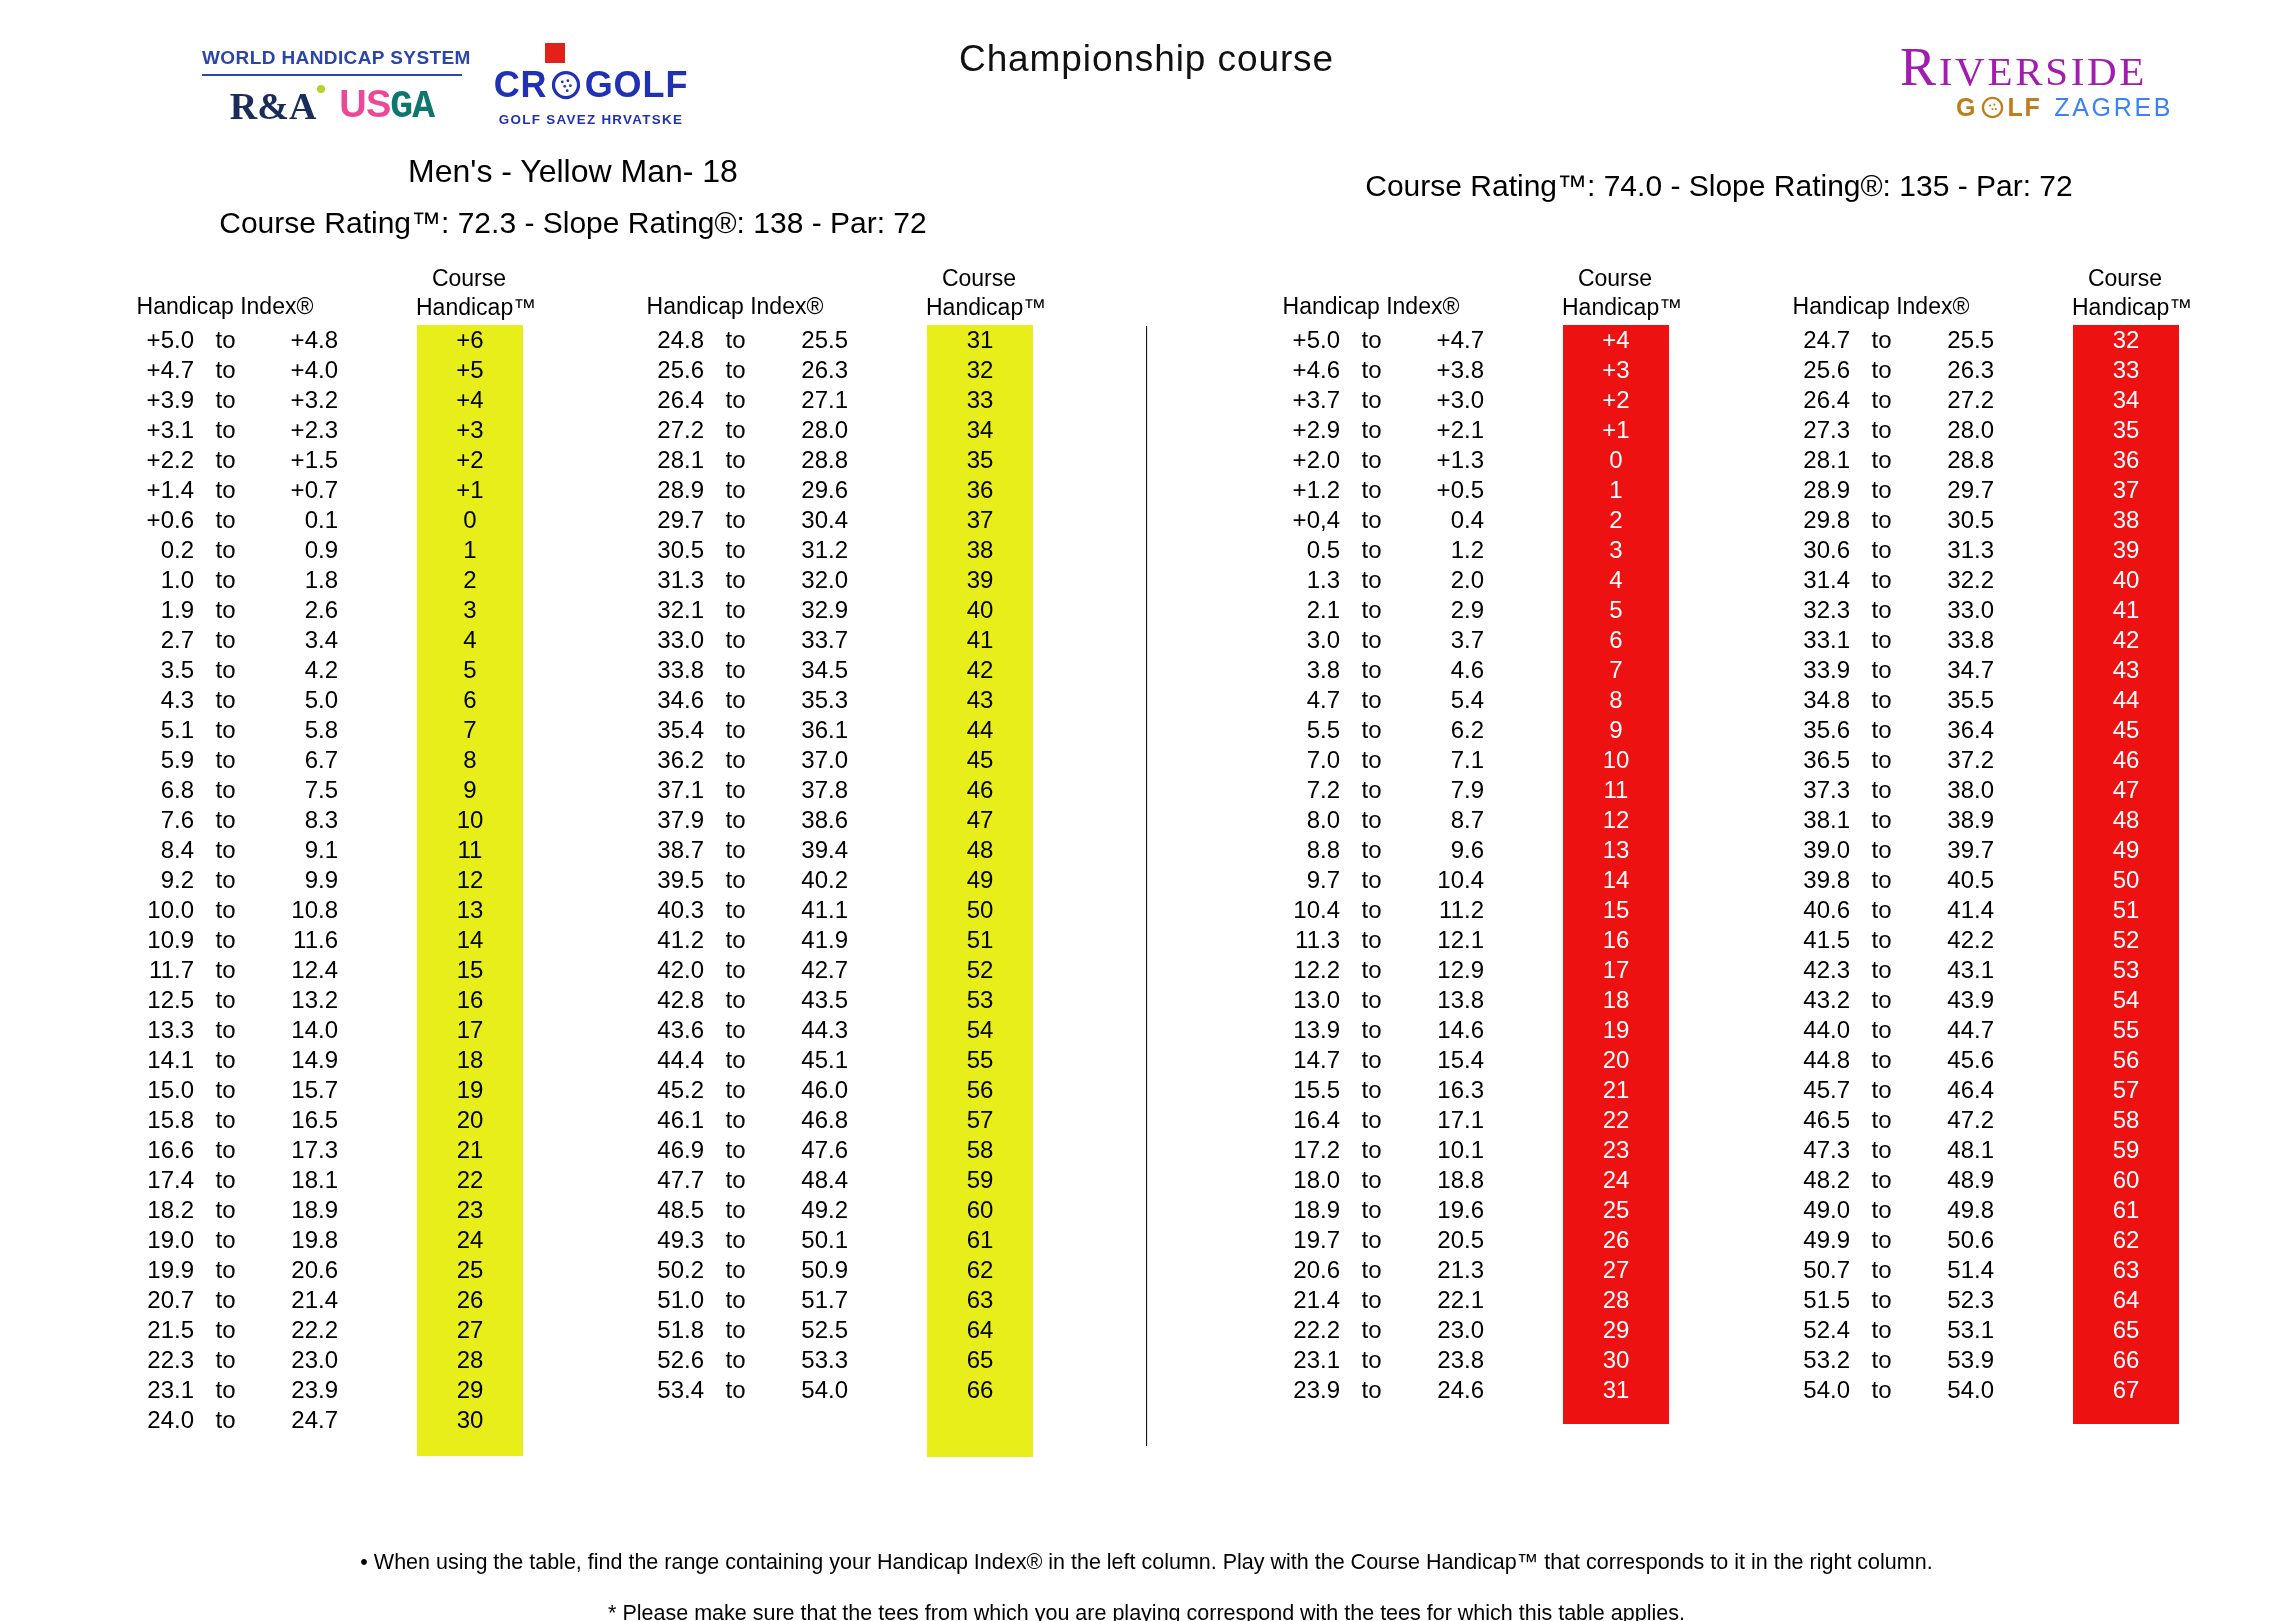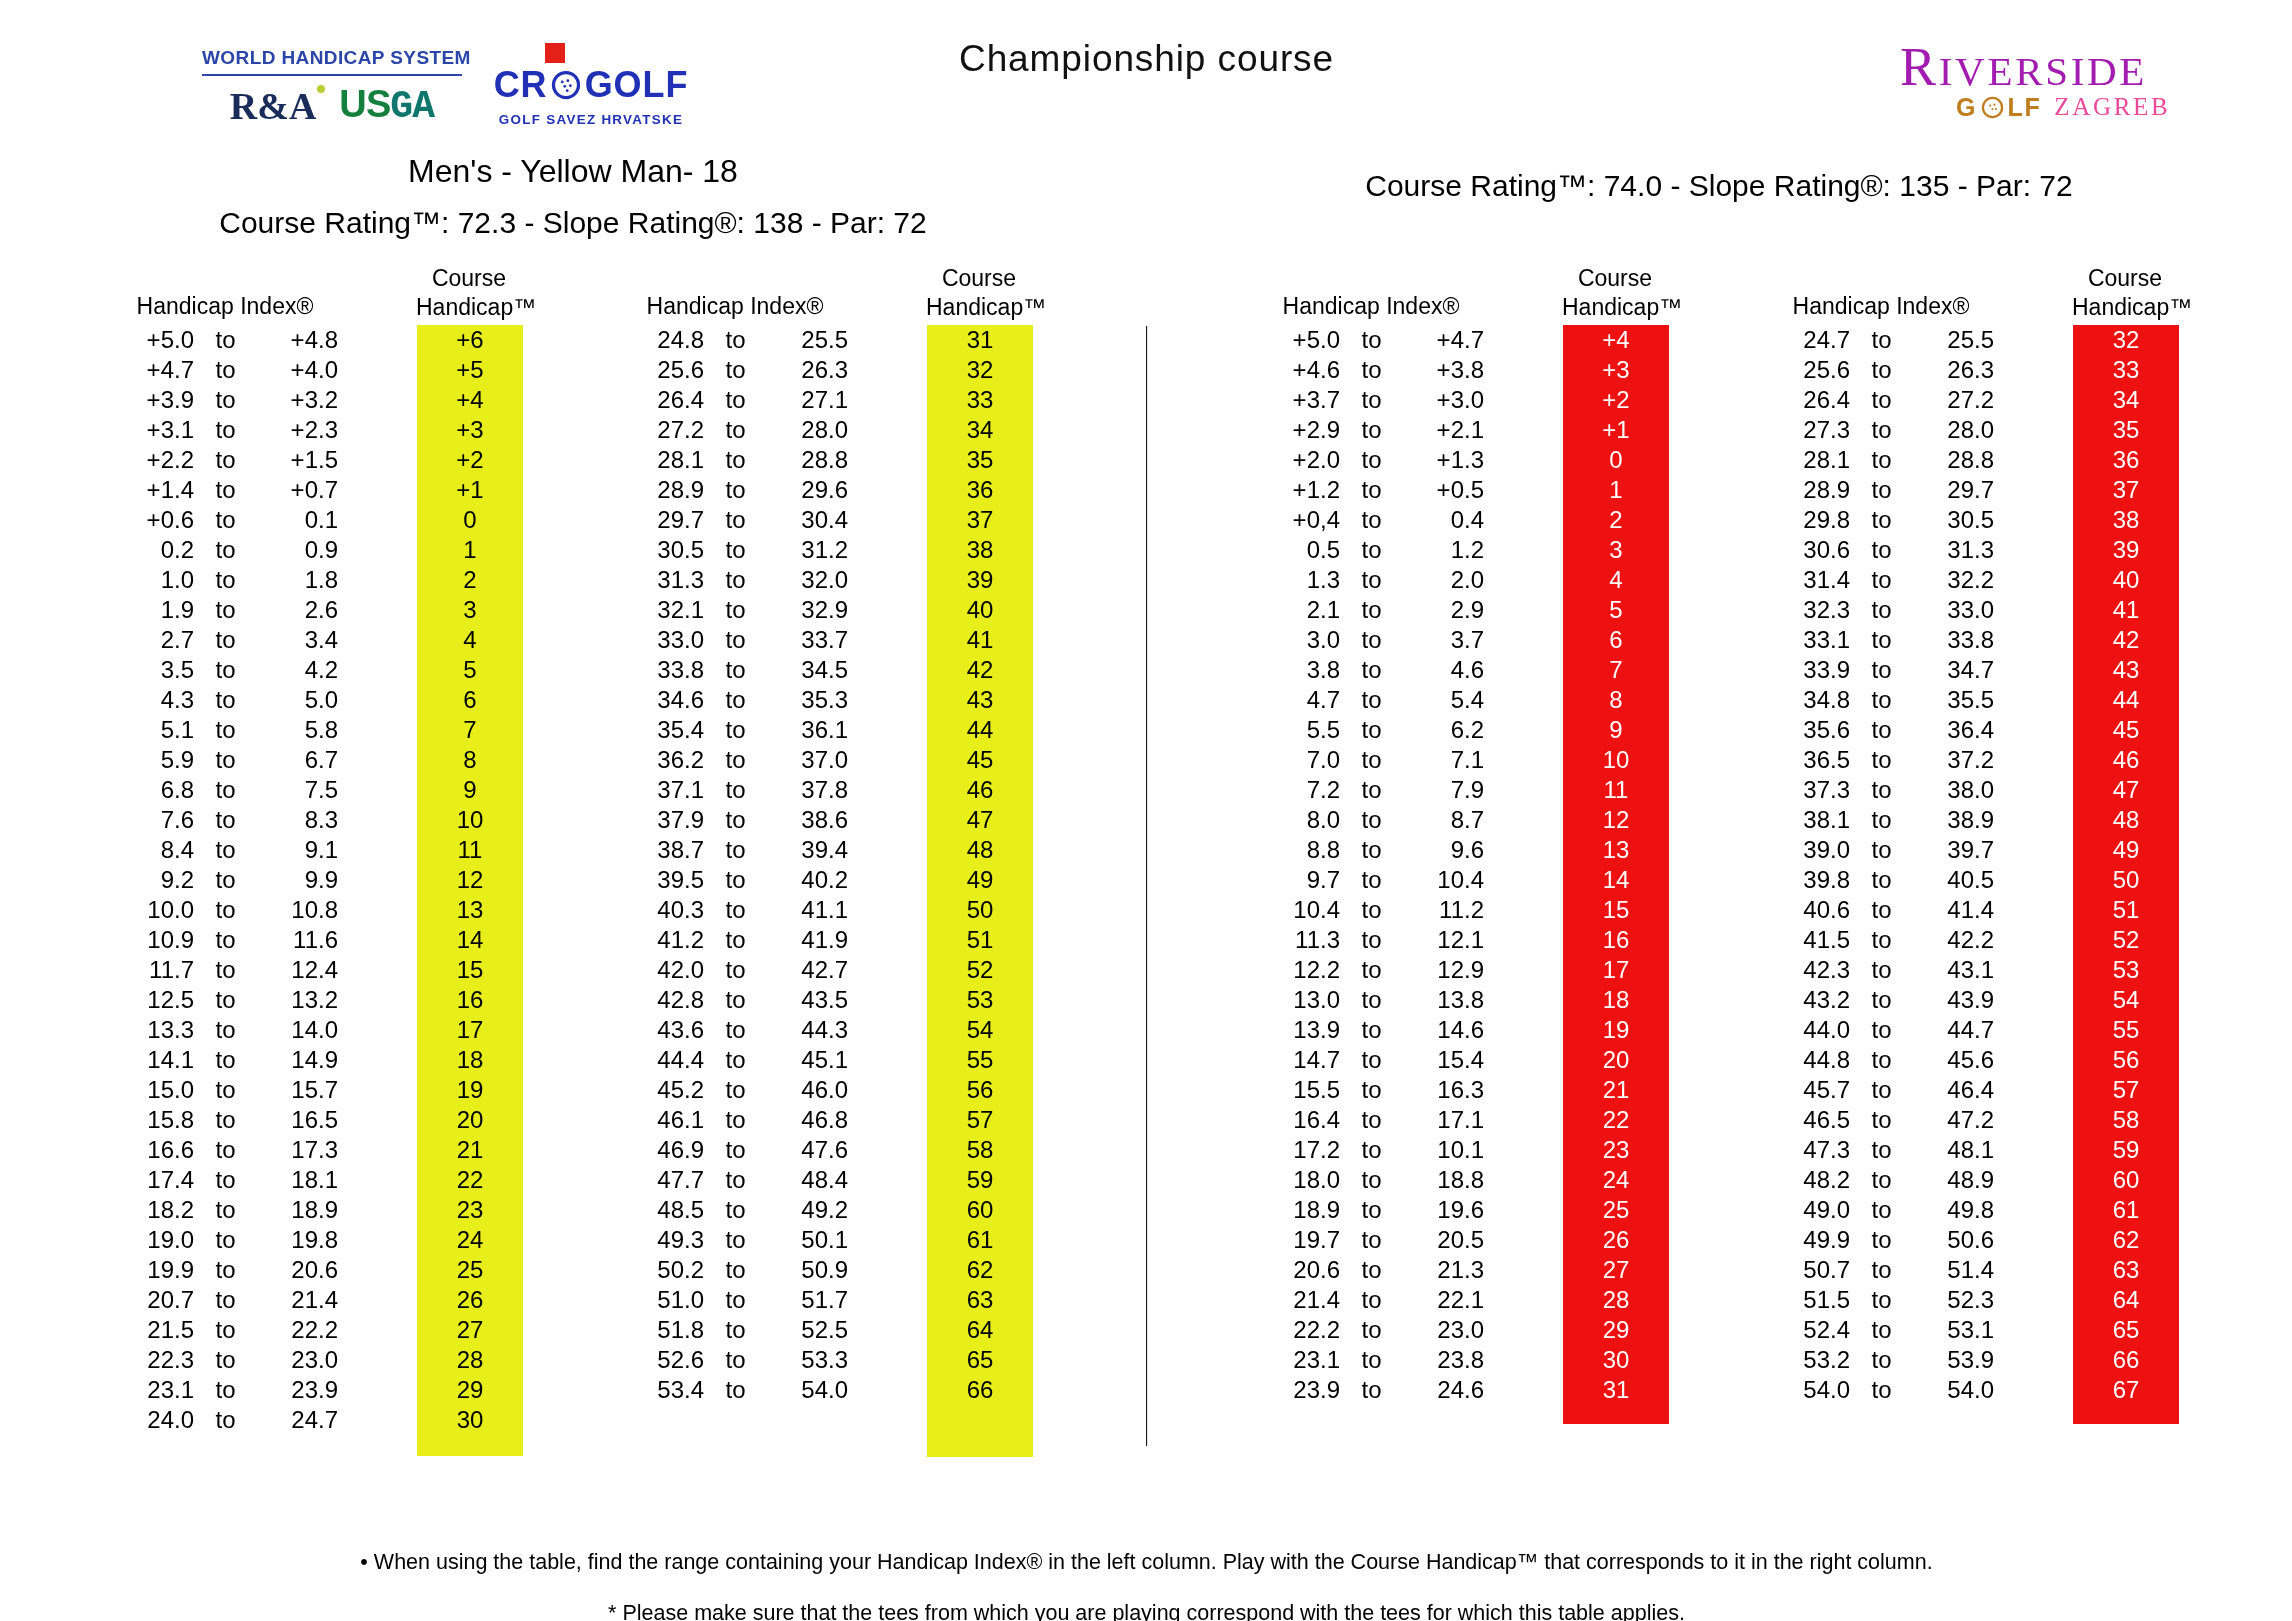--- a/index.html
+++ b/index.html
@@ -11,35 +11,35 @@
   .main-title{position:absolute;left:0;right:0;top:38px;text-align:center;
               font-size:37px;letter-spacing:0.9px;color:#111;}
 
   .whs-logo{position:absolute;left:202px;top:47px;width:260px;text-align:center;}
   .whs-title{font-size:19px;font-weight:bold;color:#2b46a8;letter-spacing:0.4px;
              border-bottom:2.7px solid #2b46a8;padding-bottom:4.5px;white-space:nowrap;}
   .whs-row{display:flex;justify-content:center;align-items:flex-end;gap:23px;margin-top:7.2px;}
   .randa{font-family:"Liberation Serif",serif;font-size:38px;font-weight:bold;color:#1a2d5a;position:relative;}
   .randa-dot{position:absolute;right:-9px;top:1.8px;width:8px;height:8px;border-radius:50%;background:#b8d12e;}
   .usga{font-size:38px;font-weight:bold;letter-spacing:-0.9px;}
-  .usga .red{color:#15803d;}
+  .usga .red{color:#ec4899;}
   .usga .blue{color:#0f766e;font-family:Liberation Mono, monospace;}
 
   .cro-logo{position:absolute;left:488px;top:43px;width:206px;text-align:center;}
   .cro-square{display:block;width:19.7px;height:19.7px;background:#e32119;margin:0 auto 1.8px 57px;}
   .cro-row{display:flex;justify-content:center;align-items:center;gap:3.6px;}
   .cro-word{font-size:36px;font-weight:bold;color:#2031b5;letter-spacing:0.9px;}
   .cro-sub{margin-top:5.4px;font-size:13.4px;color:#2031b5;letter-spacing:1.3px;font-weight:bold;}
 
   .riverside-logo{position:absolute;right:106px;top:36px;width:287px;}
   .riverside-name{font-family:"Liberation Serif",serif;font-size:41px;color:#a21caf;letter-spacing:2.7px;}
   .riverside-name::first-letter{font-size:54px;}
   .riverside-row{display:flex;align-items:center;gap:3.6px;margin-left:56px;margin-top:-5.4px;}
   .riv-golf{font-size:25px;font-weight:bold;color:#bf7d1e;letter-spacing:1.8px;}
-  .riv-zagreb{font-size:25px;color:#ec4899;letter-spacing:2.7px;margin-left:9px;font-family:Liberation Serif, serif;}
+  .riv-zagreb{font-size:25px;color:#3b82f6;letter-spacing:2.7px;margin-left:9px;}
 
   .ball-icon{display:inline-block;vertical-align:middle;}
 
   
   .titles-row{display:flex;margin-top:5.4px;}
   .half-titles{width:1146px;text-align:center;}
   .section-title{font-size:32px;}
   .section-rating{font-size:30px;margin-top:16px;}
 
   

